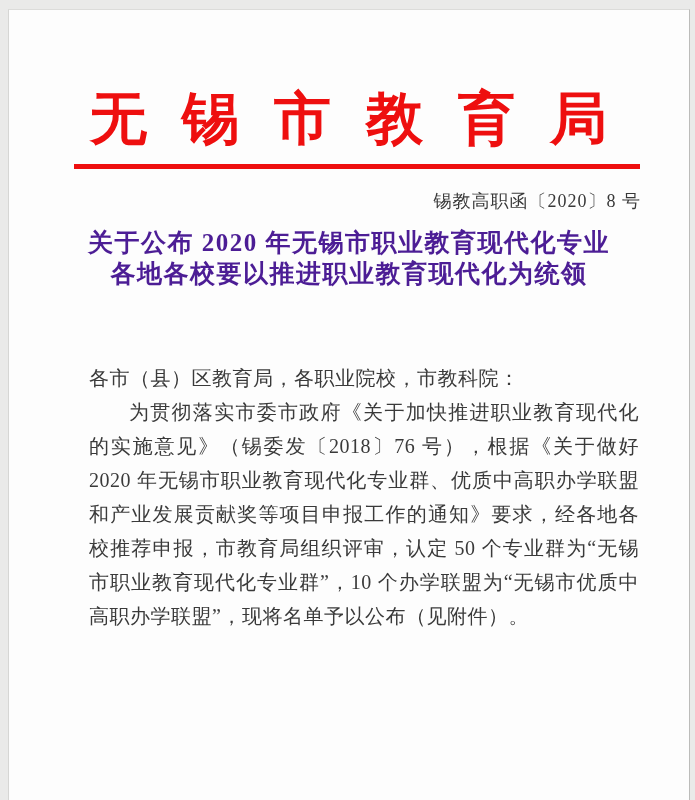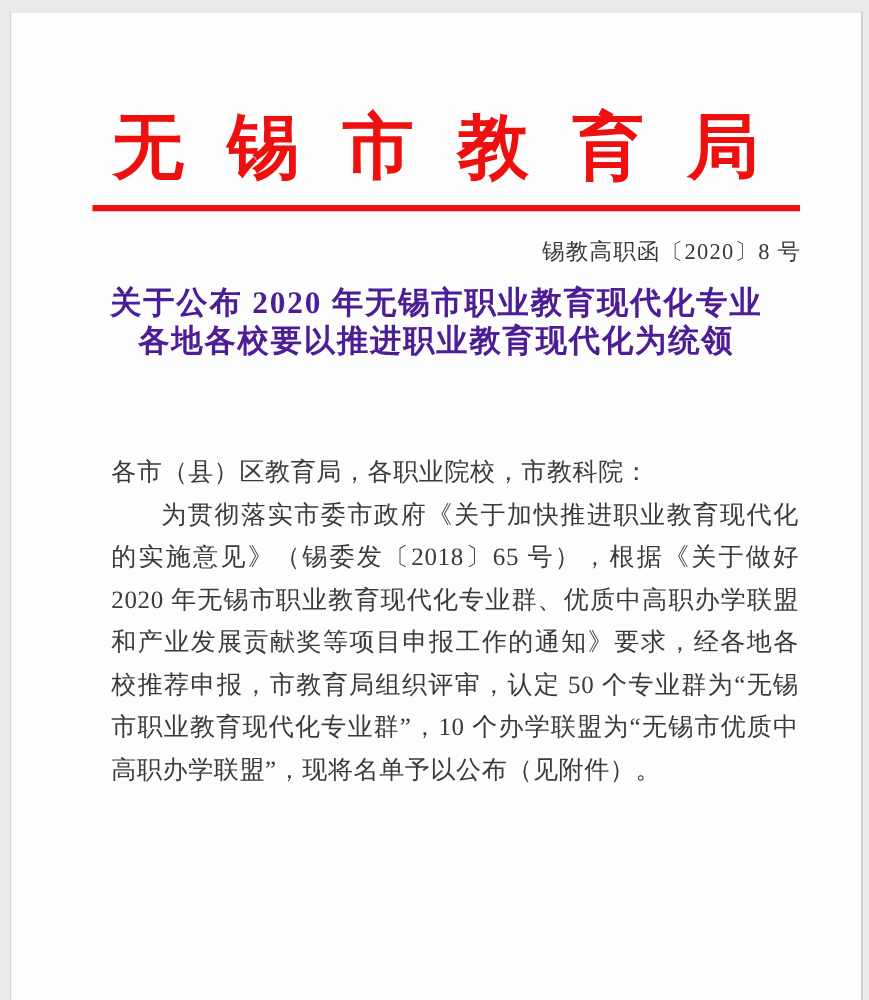--- a/index.html
+++ b/index.html
@@ -84,17 +84,17 @@
 
     <div class="doc-number">锡教高职函〔2020〕8 号</div>
 
     <h1 class="title">
       <span class="tline">关于公布 2020 年无锡市职业教育现代化专业</span>
       <span class="tline">各地各校要以推进职业教育现代化为统领</span>
     </h1>
 
     <div class="body">
       <p class="salutation">各市（县）区教育局，各职业院校，市教科院：</p>
-      <p class="para">为贯彻落实市委市政府《关于加快推进职业教育现代化的实施意见》（锡委发〔2018〕65 号），根据《关于做好 2020 年无锡市职业教育现代化专业群、优质中高职办学联盟和产业发展贡献奖等项目申报工作的通知》要求，经各地各校推荐申报，市教育局组织评审，认定 50 个专业群为“无锡市职业教育现代化专业群”，10 个办学联盟为“无锡市优质中高职办学联盟”，现将名单予以公布（见附件）。</p>
+      <p class="para">为贯彻落实市委市政府《关于加快推进职业教育现代化的实施意见》（锡委发〔2018〕76 号），根据《关于做好 2020 年无锡市职业教育现代化专业群、优质中高职办学联盟和产业发展贡献奖等项目申报工作的通知》要求，经各地各校推荐申报，市教育局组织评审，认定 50 个专业群为“无锡市职业教育现代化专业群”，10 个办学联盟为“无锡市优质中高职办学联盟”，现将名单予以公布（见附件）。</p>
     </div>
 
   </div>
 </div>
 
 </body></html>

